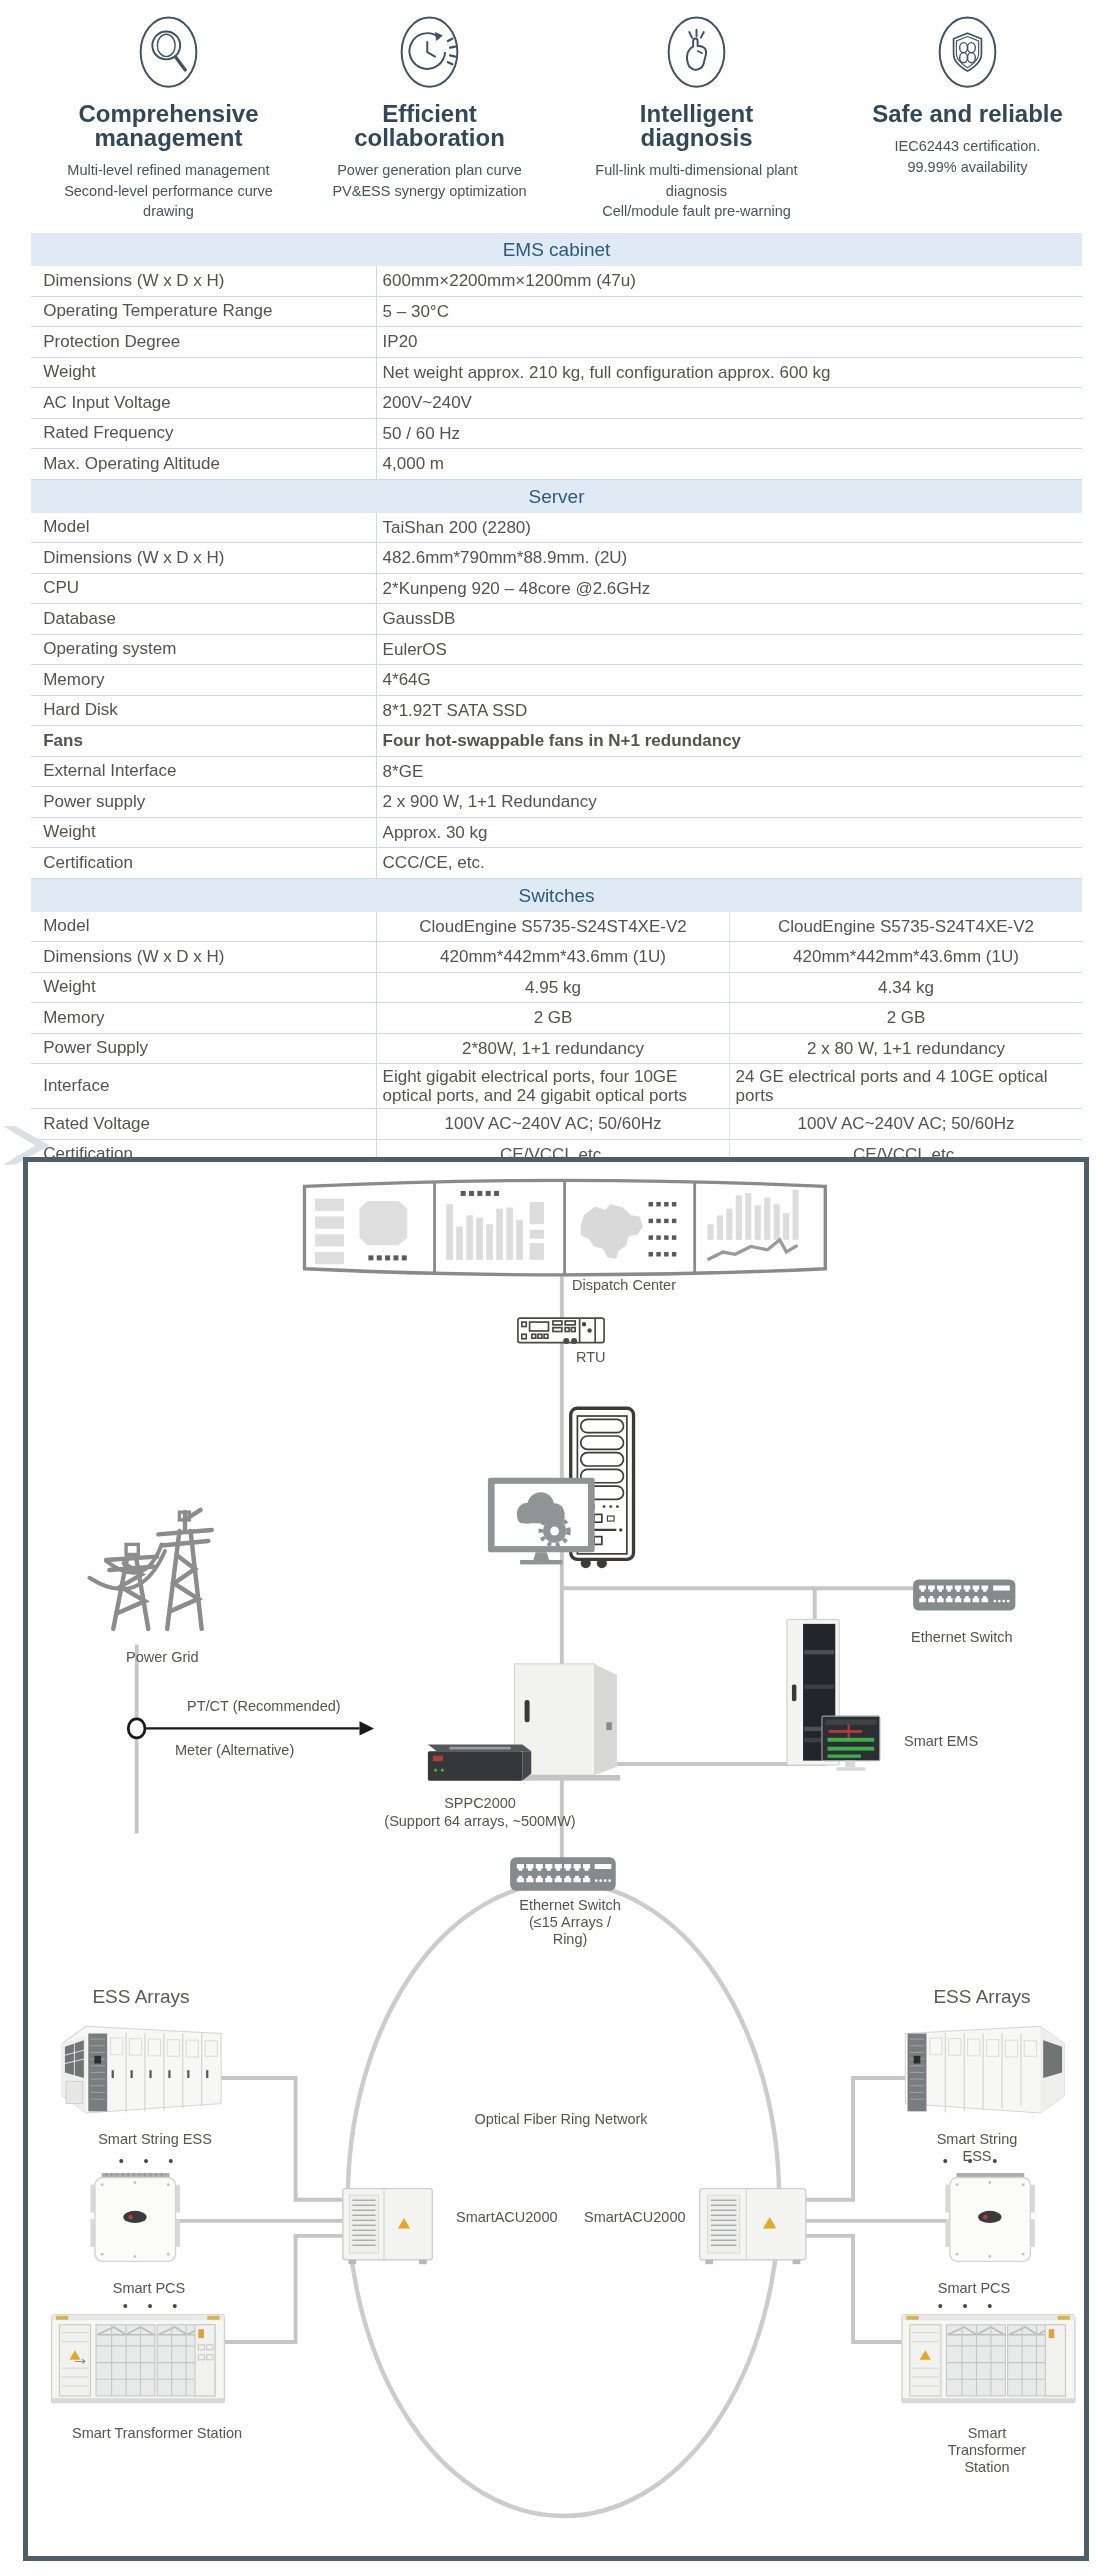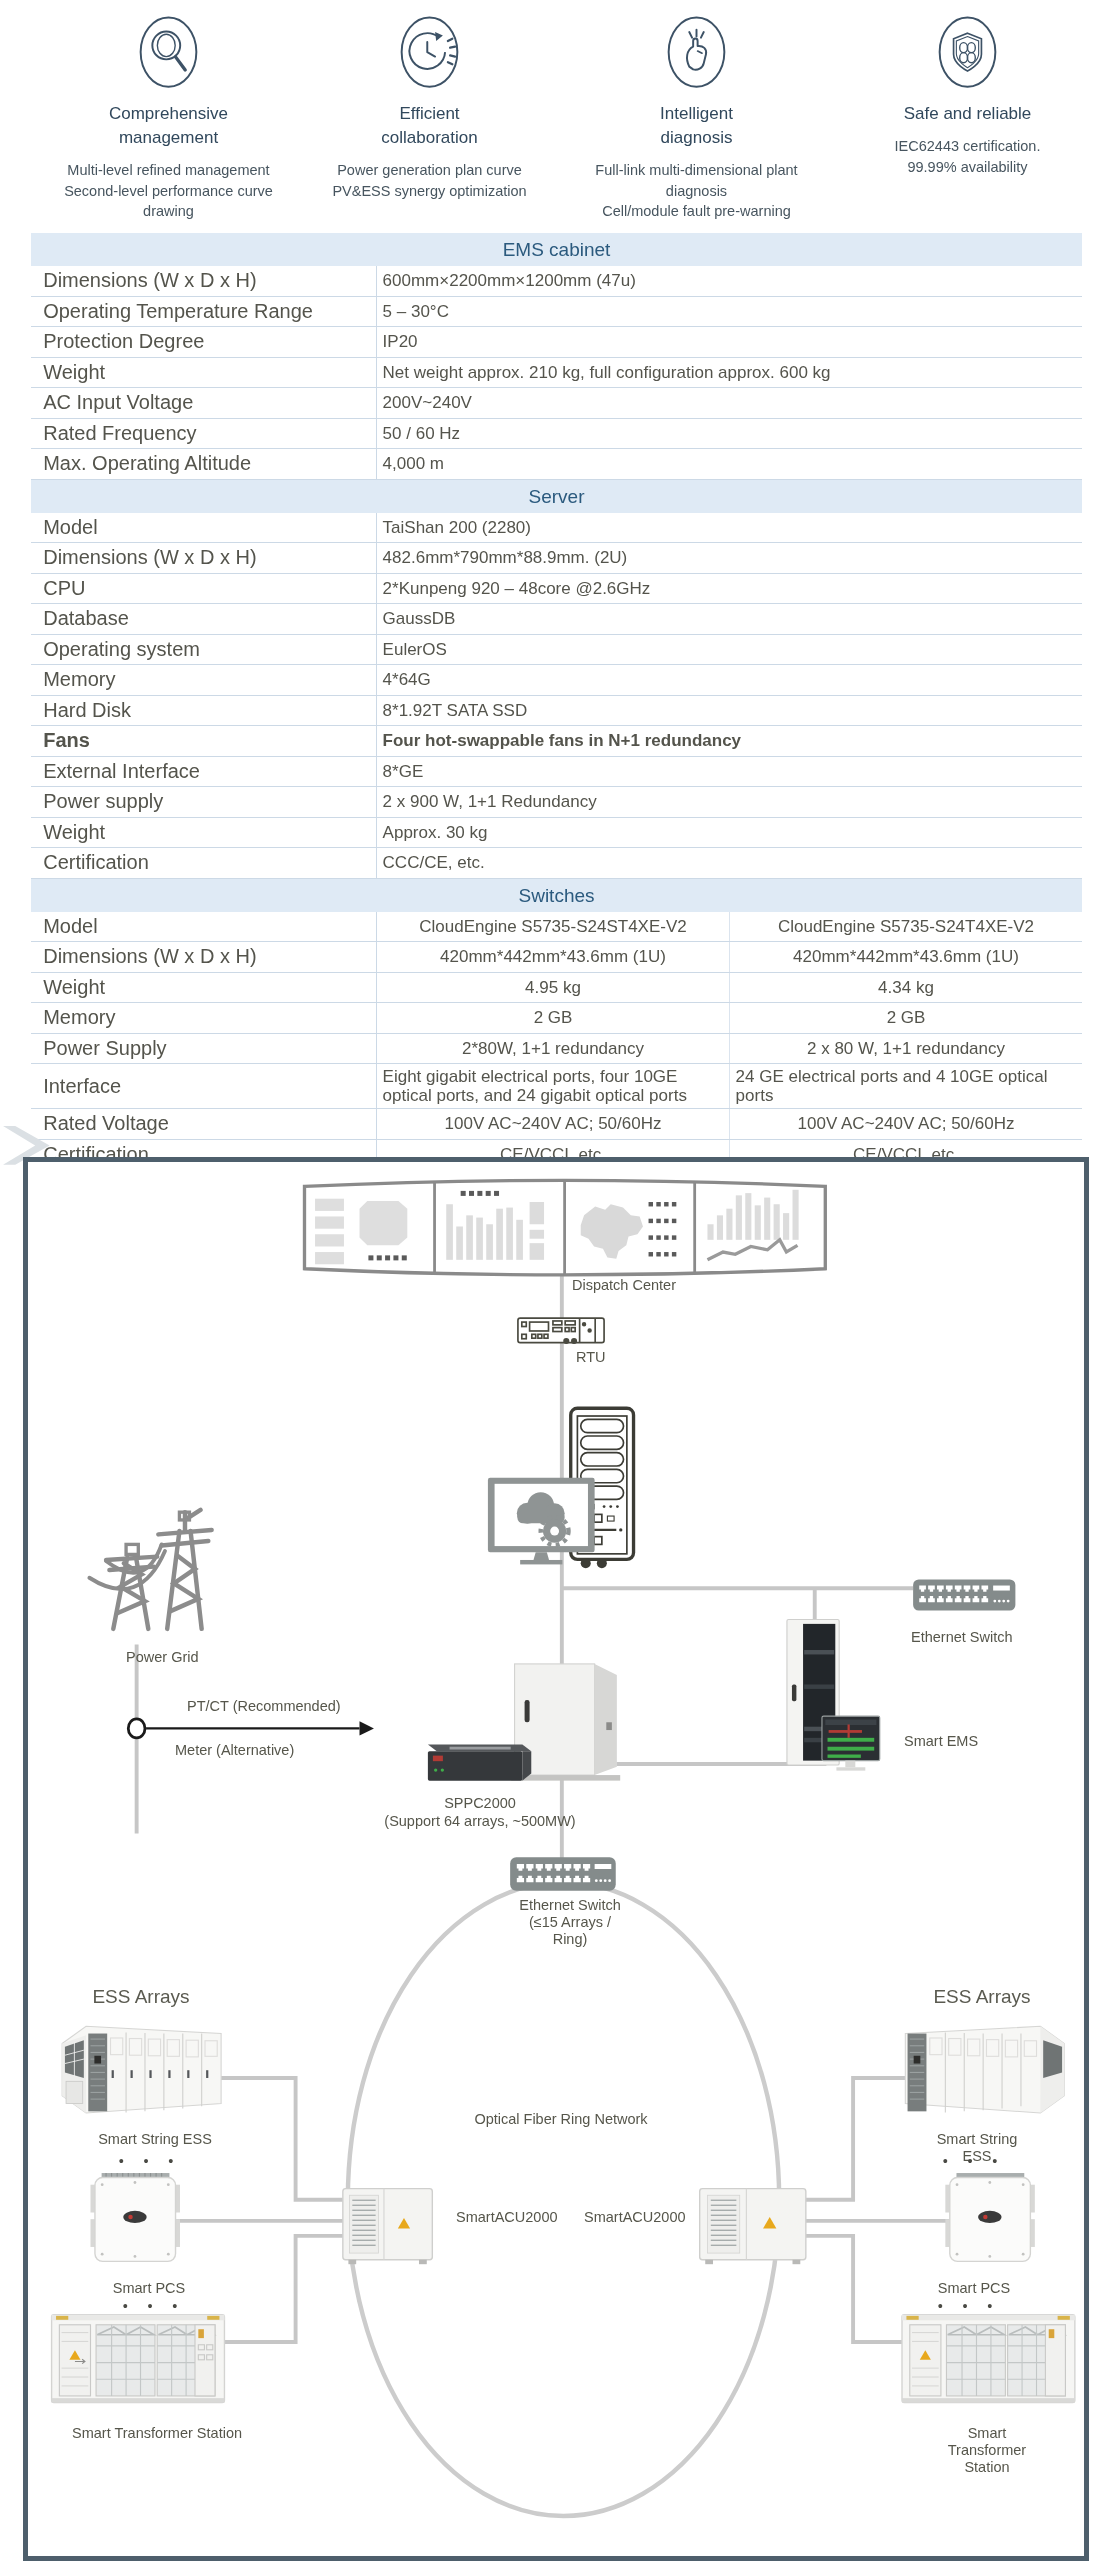--- a/index.html
+++ b/index.html
@@ -1,29 +1,29 @@
 <!DOCTYPE html>
 <html style="font-size:9px"><head>
 <meta charset="utf-8">
 <style>
   html,body{margin:0;padding:0;background:#ffffff;}
   #page{position:relative;width:1112px;height:2576px;background:#fff;overflow:hidden;
         font-family:"Liberation Sans",sans-serif;color:#54544c;}
   
   .feature{position:absolute;top:12.2px;width:261px;text-align:center;}
   .feature .icon-wrap{height:82px;}
-  .feature .title{margin-top:7.8px;font-size:17px;line-height:24px;font-weight:normal;
+  .feature .title{margin-top:7.8px;font-size:24px;line-height:24px;font-weight:bold;
                   color:#31485c;white-space:pre-line;}
   .feature .subs{margin-top:10px;font-size:14.5px;line-height:20.6px;color:#47555f;}
   
   #tables{position:absolute;left:31px;top:233px;width:1051px;}
   .tbl-header{height:33px;line-height:33px;text-align:center;background:#dfeaf5;
               color:#2b5a7e;font-size:19px;}
   .tbl-row{display:flex;border-bottom:1.1px solid #ccd9e6;background:#fff;align-items:center;}
-  .tbl-label{width:346px;box-sizing:border-box;padding-left:12.2px;font-size:20px;
+  .tbl-label{width:346px;box-sizing:border-box;padding-left:12.2px;font-size:17px;
              border-right:1.1px solid #ccd9e6;align-self:stretch;display:flex;align-items:center;}
   .tbl-val{flex:1;text-align:left;font-size:17px;line-height:19px;padding:2.2px 5.6px;}
   .tbl-val.colsep{border-right:1.1px solid #dbe4ee;align-self:stretch;display:flex;
                   align-items:center;justify-content:center;}
   .tbl-val.col2{display:flex;align-items:center;justify-content:center;}
   
   #chevron{position:absolute;left:3.3px;top:1126px;}
   
   #diagram{position:absolute;left:23px;top:1157px;width:1066px;height:1404px;
            box-sizing:border-box;border:5px solid #4e5f6c;background:#fff;padding-left:38px;}

